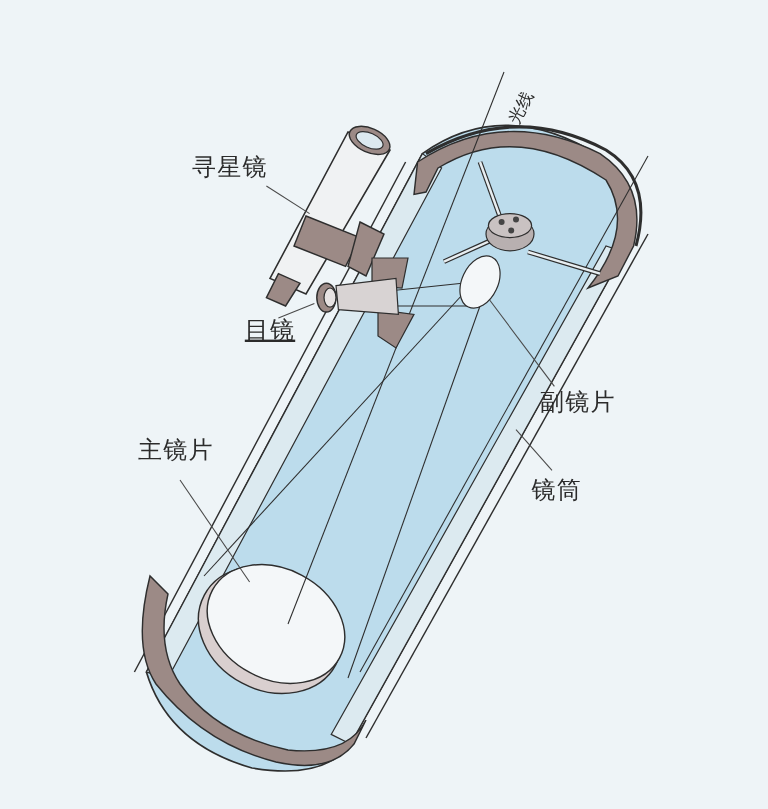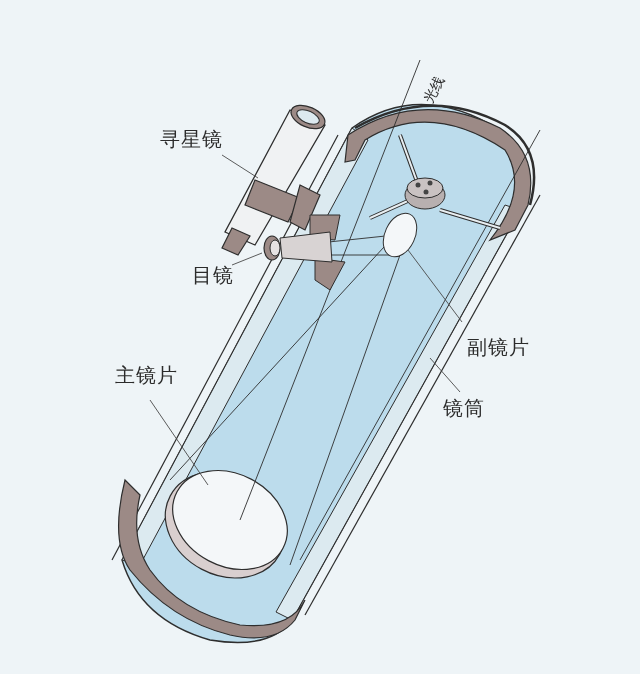--- a/index.html
+++ b/index.html
@@ -101,17 +101,17 @@
       <line x1="222" y1="155" x2="258" y2="178"></line>
       <line x1="232" y1="265" x2="262" y2="253"></line>
       <line x1="408" y1="250" x2="462" y2="322"></line>
       <line x1="430" y1="358" x2="460" y2="392"></line>
       <line x1="150" y1="400" x2="208" y2="485"></line>
     </g>
   </svg>
 
   <span class="label-vertical" style="left:420px; top:98px;">光线</span>
   <span class="label" style="left:160px; top:126px;">寻星镜</span>
-  <span class="label" style="left:192px; top:262px;">目镜</span>
-  <span class="label" style="left:467px; top:322px;margin-top:12px;">副镜片</span>
+  <span class="label" style="left:204px; top:262px;text-decoration:underline;">目镜</span>
+  <span class="label" style="left:450px; top:322px;">副镜片</span>
   <span class="label" style="left:443px; top:395px;">镜筒</span>
   <span class="label" style="left:115px; top:362px;">主镜片</span>
 </div>
 
 </body></html>

